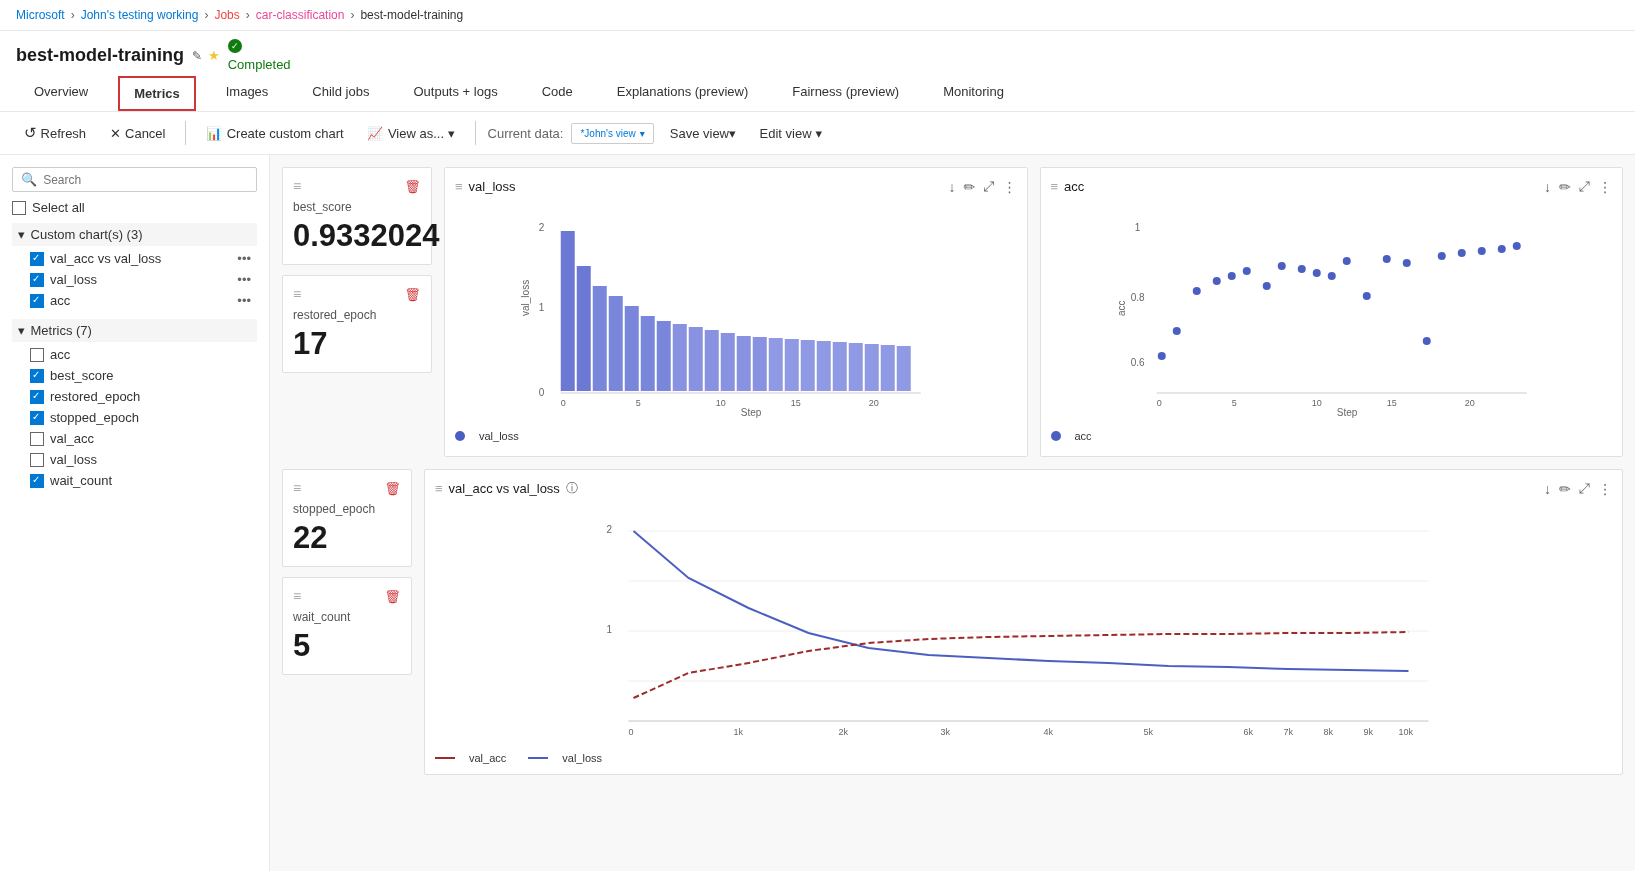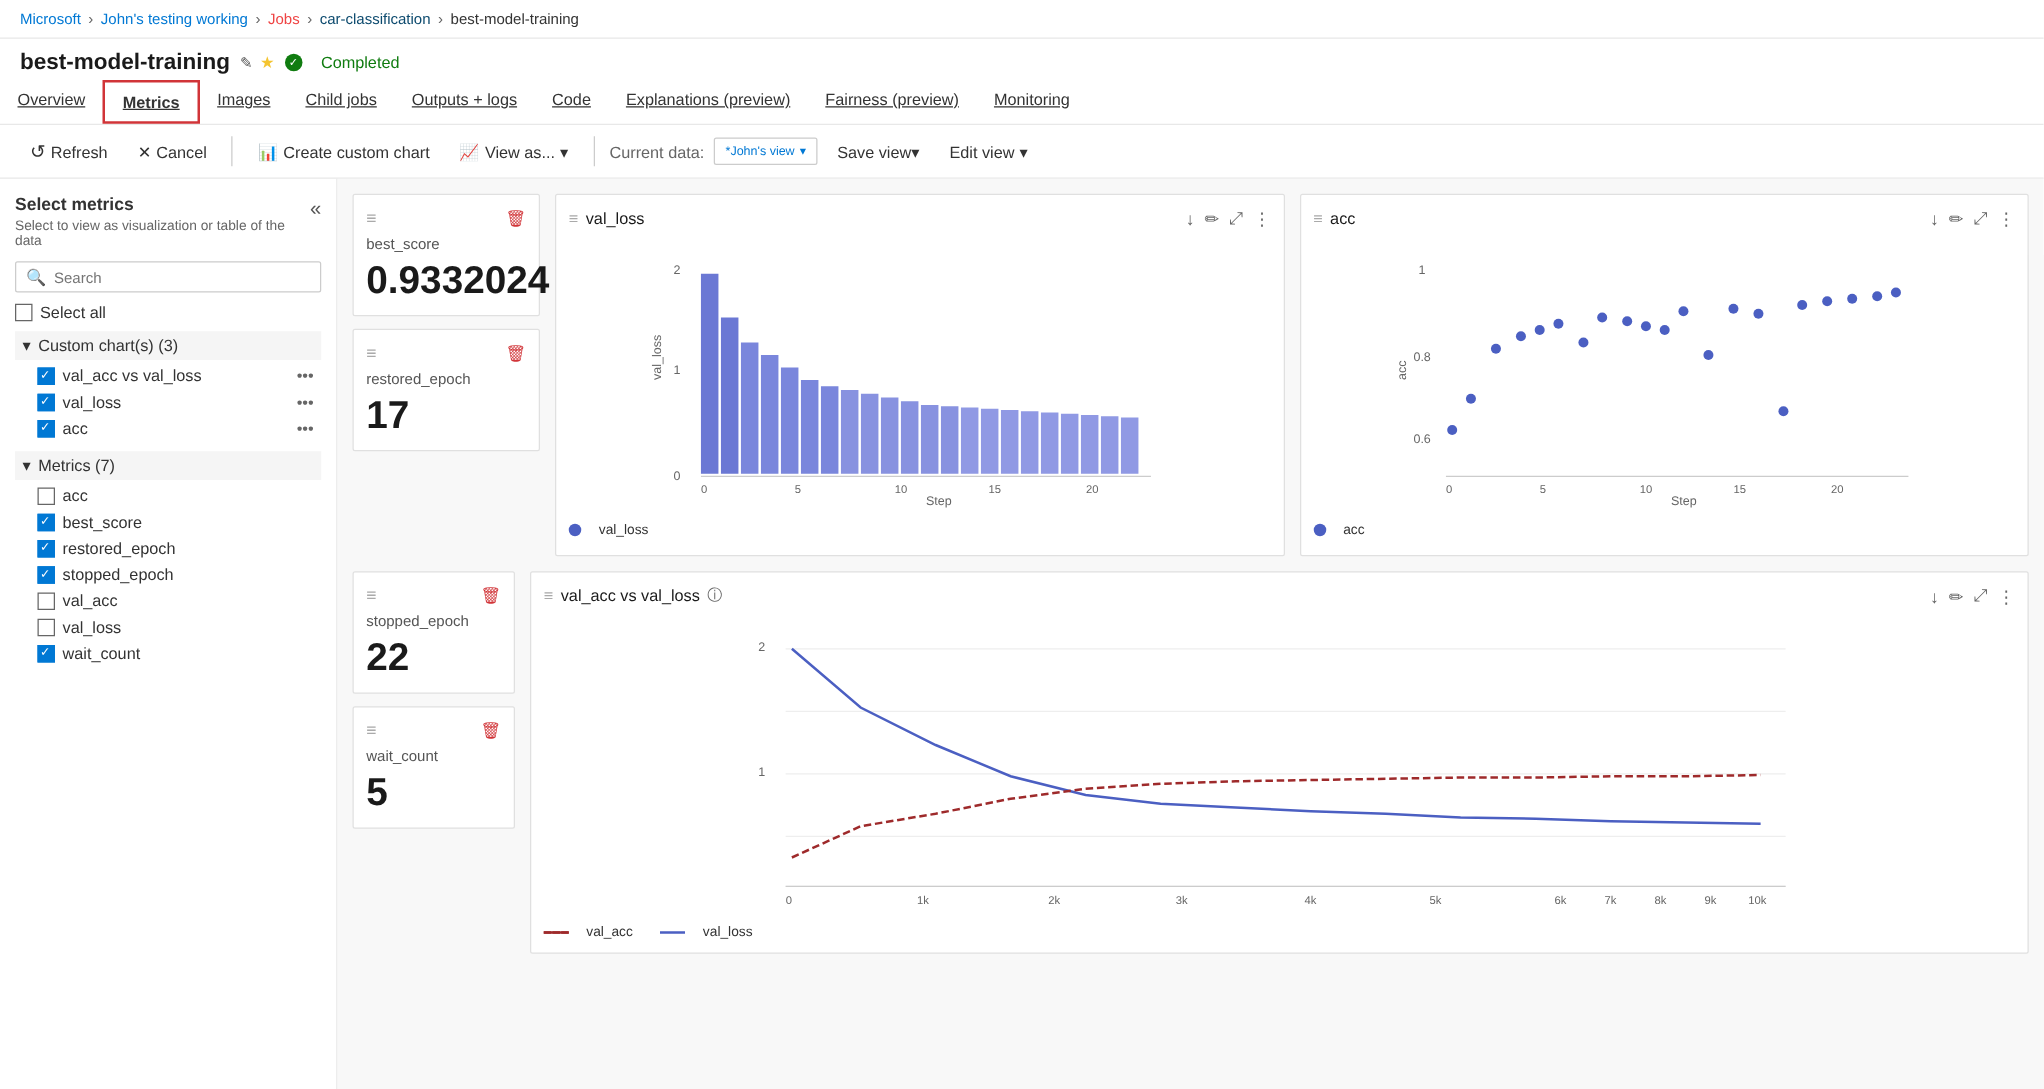--- a/index.html
+++ b/index.html
@@ -7,26 +7,26 @@
 
     
     .breadcrumb { display: flex; align-items: center; gap: 6px; padding: 8px 16px; font-size: 12px; color: #0078d4; border-bottom: 1px solid #e8e8e8; }
     .breadcrumb span { color: #333; }
     .breadcrumb .sep { color: #666; }
 
     
     .page-title-bar { display: flex; align-items: center; gap: 8px; padding: 8px 16px 4px; }
     .page-title-bar h1 { font-size: 18px; font-weight: 600; color: #1a1a1a; }
     .title-icons { display: flex; gap: 6px; align-items: center; }
-    .status-badge { display: flex; align-items: flex-end; gap: 15px; font-size: 13px; color: #107c10; }
+    .status-badge { display: flex; align-items: flex-start; gap: 4px; font-size: 13px; color: #107c10; flex-direction: column; }
     .status-dot { width: 14px; height: 14px; background: #107c10; border-radius: 50%; display: inline-flex; align-items: center; justify-content: center; }
     .status-dot::after { content: '✓'; color: white; font-size: 9px; }
 
     
-    .tabs { display: flex; gap: 0; padding: 0 0; border-bottom: 1px solid #e8e8e8; text-decoration: underline; }
+    .tabs { display: flex; gap: 16px; padding: 0 20px; border-bottom: 1px solid #e8e8e8; }
     .tab { padding: 8px 14px; cursor: pointer; font-size: 13px; color: #333; border-bottom: 2px solid transparent; white-space: nowrap; }
     .tab.active { color: #0078d4; border-bottom: 2px solid #0078d4; font-weight: 600; }
 
     
     .toolbar { display: flex; align-items: center; gap: 8px; padding: 8px 16px; border-bottom: 1px solid #e8e8e8; }
     .toolbar-btn { display: flex; align-items: center; gap: 4px; padding: 4px 8px; cursor: pointer; font-size: 13px; color: #333; border: none; background: none; border-radius: 2px; }
     .toolbar-sep { width: 1px; height: 24px; background: #ccc; margin: 0 4px; }
     .current-view-dropdown { display: flex; align-items: center; gap: 4px; padding: 4px 8px; cursor: pointer; font-size: 10px; color: #0078d4; border: 1px solid #ccc; border-radius: 2px; }
 
     
@@ -95,21 +95,21 @@
 </head>
 <body>
 
 <div class="breadcrumb">
   <a style="color:#0078d4;text-decoration:none;">Microsoft</a>
   <span class="sep">›</span>
   <a style="color:#0078d4;text-decoration:none;">John's testing working</a>
   <span class="sep">›</span>
   <a style="color:#ef4444;text-decoration:none;">Jobs</a>
   <span class="sep">›</span>
-  <a style="color:#0c4a6e;text-decoration:none;">car-classification</a>
+  <a style="color:#ec4899;text-decoration:none;">car-classification</a>
   <span class="sep">›</span>
   <span style="color:#333;">best-model-training</span>
 </div>
 
 <div class="page-title-bar">
   <h1>best-model-training</h1>
   <div class="title-icons">
     <span style="cursor:pointer; color:#555;" class="edit-small"></span>
     <span class="star-icon" style="cursor:pointer;"></span>
   </div>
@@ -162,27 +162,20 @@
   </button>
   <button class="toolbar-btn" style="display:flex; gap:4px; align-items:center;">
     <span>Edit view</span>
     <span class="chevron-down"></span>
   </button>
 </div>
 
 <div class="main-content">
 
   <div class="left-panel">
-    <div class="panel-top">
-      <div>
-        <div class="panel-title">Select metrics</div>
-        <div class="panel-subtitle">Select to view as visualization or table of the data</div>
-      </div>
-      <span style="cursor:pointer; color:#555; font-size:16px; margin-top:4px;">«</span>
-    </div>
 
     <div class="search-box">
       <span style="color:#666;">🔍</span>
       <input type="text" style="border: none; outline: none; font-size: 12px; width: 100%;" placeholder="Search">
     </div>
 
     <div class="select-all-row">
       <span class="checkbox"></span>
       <span>Select all</span>
     </div>

